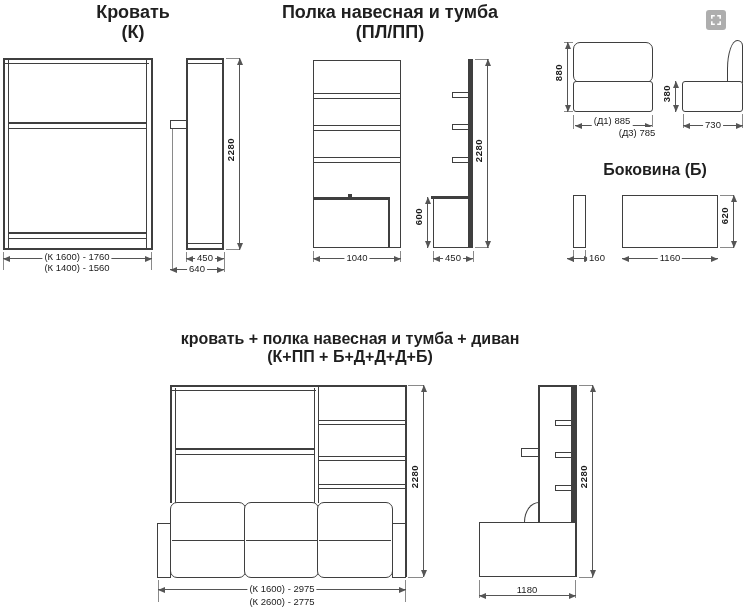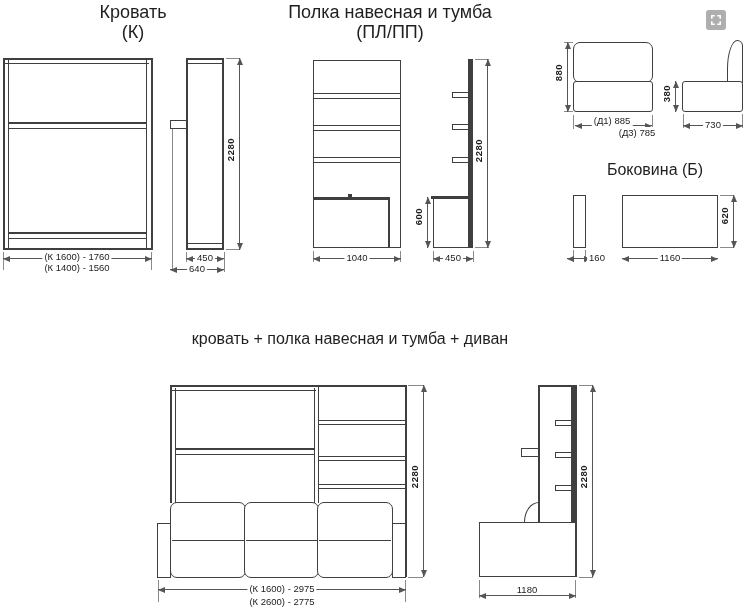--- a/index.html
+++ b/index.html
@@ -1,19 +1,19 @@
 <!DOCTYPE html>
 <html><head>
 <meta charset="utf-8">
 <style>
   html,body{margin:0;padding:0;background:#fff;}
   .canvas{position:relative;width:748px;height:613px;background:#ffffff;overflow:hidden;
           font-family:"Liberation Sans",sans-serif;color:#1c1c1c;}
   
-  .t{position:absolute;font-weight:normal;text-align:center;color:#1f1f1f;line-height:1.1;}
+  .t{position:absolute;font-weight:bold;text-align:center;color:#1f1f1f;line-height:1.1;}
   .t18{font-size:18px;}
   .t16{font-size:16px;}
   
   .box{position:absolute;border:1.5px solid #3f3f3f;box-sizing:border-box;background:transparent;}
   .wbox{position:absolute;border:1.5px solid #3f3f3f;box-sizing:border-box;background:#ffffff;}
   .hl{position:absolute;height:1px;background:#3f3f3f;}
   .vl{position:absolute;width:1px;background:#3f3f3f;}
   .fill{position:absolute;background:#3f3f3f;}
   .ext{position:absolute;background:#8a8a8a;}
   
@@ -155,20 +155,21 @@
   <div class="lab" style="left:597px;top:252px;">160</div>
   <div class="box" style="left:622px;top:195px;width:96px;height:53px;"></div>
   <div class="dimh" style="left:622px;top:258px;width:96px;"></div>
   <div class="lab" style="left:670px;top:252px;">1160</div>
   <div class="ext" style="left:720px;top:195px;width:14px;height:1px;"></div>
   <div class="ext" style="left:720px;top:247px;width:14px;height:1px;"></div>
   <div class="dimv" style="left:733px;top:195px;height:53px;"></div>
   <div class="vlab" style="left:719px;top:206px;">620</div>
 
   <div class="t t16" style="left:104px;top:330px;width:492px;">кровать + полка навесная и тумба + диван</div>
+  <div class="t t16" style="left:104px;top:348px;width:492px;">(К+ПП + Б+Д+Д+Д+Б)</div>
 
   <div class="fill" style="left:170px;top:385px;width:237px;height:2px;"></div>
   <div class="fill" style="left:170px;top:385px;width:2px;height:118px;"></div>
   <div class="vl" style="left:175px;top:388px;height:115px;"></div>
   <div class="hl" style="left:172px;top:390px;width:144px;"></div>
   <div class="vl" style="left:314px;top:388px;height:115px;"></div>
   <div class="vl" style="left:318px;top:387px;height:116px;"></div>
   <div class="fill" style="left:405px;top:385px;width:2px;height:192px;"></div>
   <div class="hl" style="left:175px;top:448px;width:139px;height:1.5px;"></div>
   <div class="hl" style="left:175px;top:454px;width:139px;"></div>

